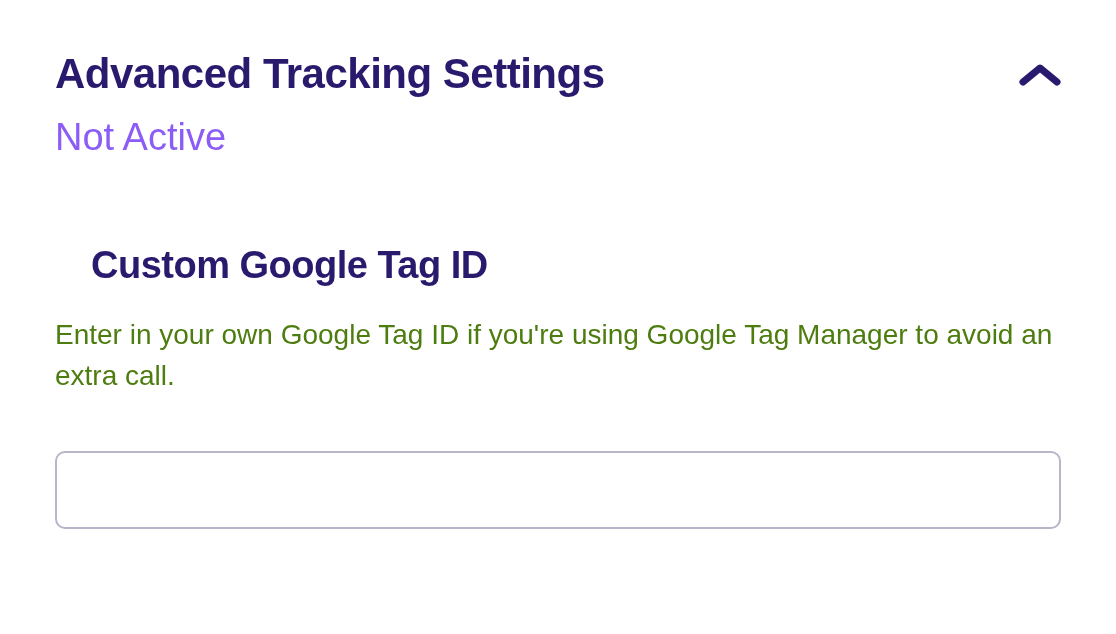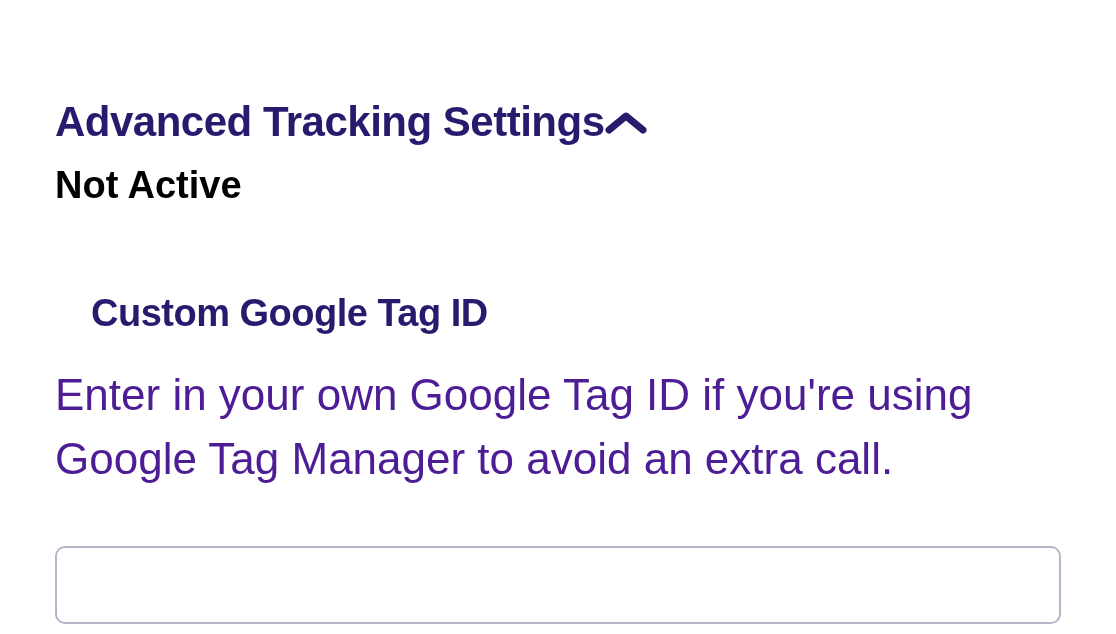--- a/index.html
+++ b/index.html
@@ -10,59 +10,59 @@
     body {
       font-family: -apple-system, BlinkMacSystemFont, "Segoe UI", Helvetica, Arial, sans-serif;
       background: #ffffff;
       width: 1116px;
       height: 634px;
       padding: 50px 55px;
       color: #2a1a6e;
     }
     .panel-header {
       display: flex;
+      justify-content: space-between;
       align-items: flex-start;
       margin-bottom: 18px;
-      margin-top: 48px;
     }
     .panel-title {
       font-size: 42px;
       font-weight: 700;
       color: #2a1a6e;
       letter-spacing: -0.5px;
     }
     .chevron {
       margin-top: 12px;
       width: 42px;
       height: 28px;
       cursor: pointer;
       flex-shrink: 0;
     }
     .chevron svg {
       width: 100%;
       height: 100%;
     }
     .status {
       font-size: 38px;
-      font-weight: 700;
-      color: #000000;
+      font-weight: 400;
+      color: #8b5cf6;
       margin-bottom: 85px;
     }
     .field-label {
       font-size: 38px;
       font-weight: 700;
       color: #2a1a6e;
       margin-bottom: 28px;
       letter-spacing: -0.5px;
       margin-left: 36px;
     }
     .field-description {
-      font-size: 44px;
+      font-size: 28px;
       font-weight: 400;
-      color: #4c1d95;
+      color: #4d7c0f;
       line-height: 1.45;
       margin-bottom: 55px;
     }
     .text-input {
       width: 100%;
       height: 78px;
       border: 2px solid #b9b5c9;
       border-radius: 10px;
       padding: 0 20px;
       font-size: 32px;

